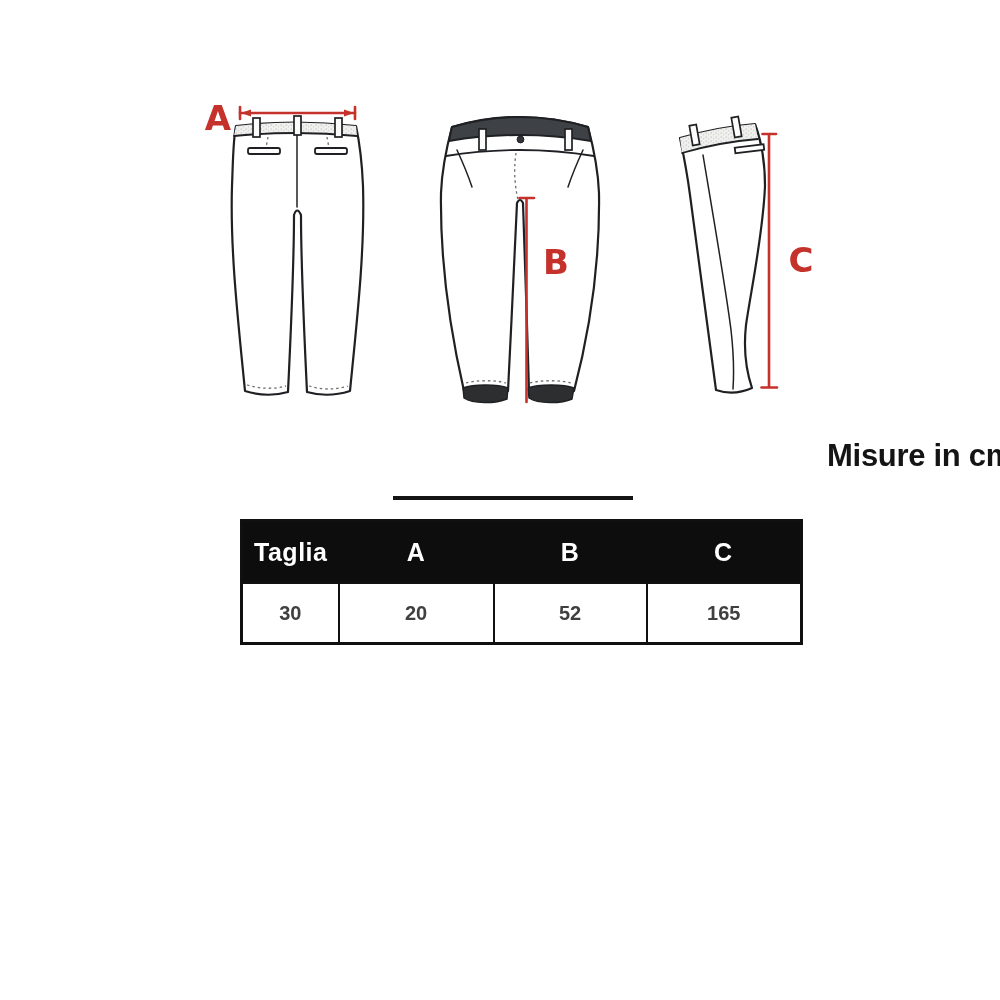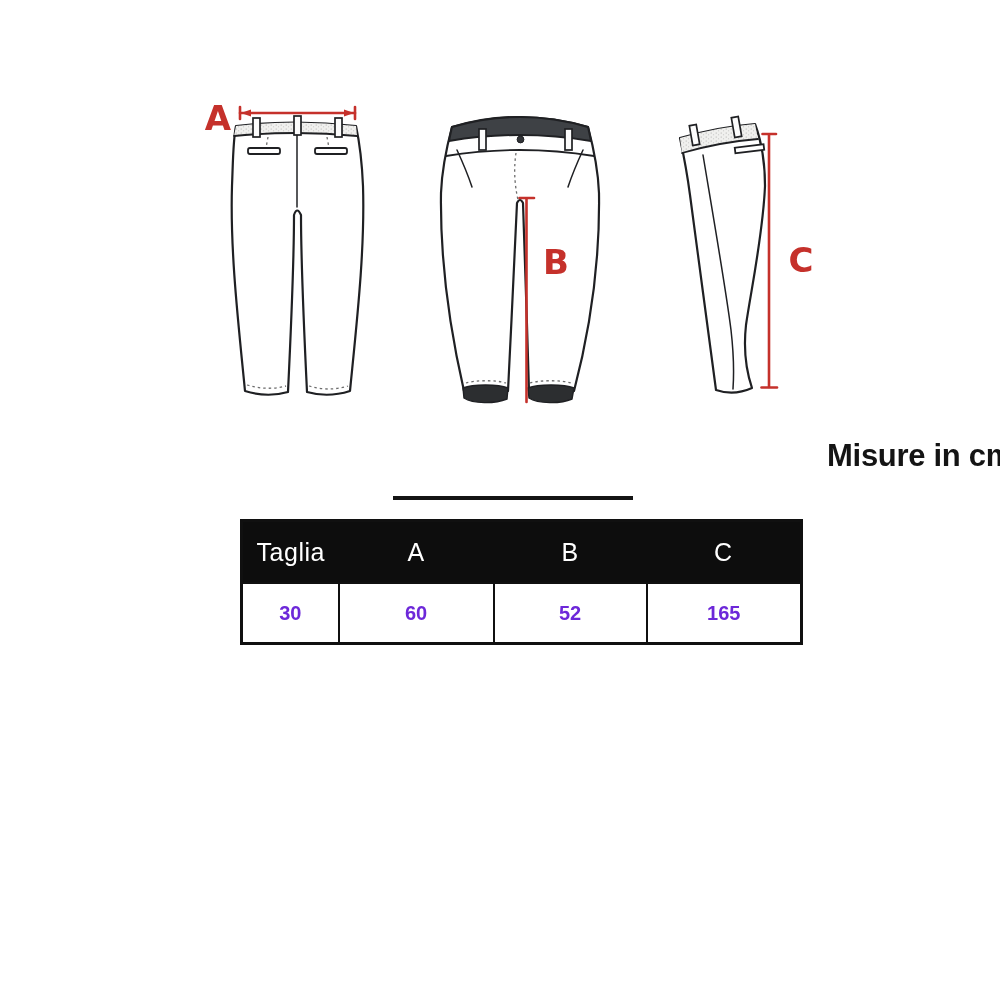--- a/index.html
+++ b/index.html
@@ -37,26 +37,26 @@
   .title-underline{width:240px;height:3.5px;background:#141414;margin:25px auto 0;}
 
   
   table.size-table{
     position:absolute;left:240px;top:519px;width:560px;
     border-collapse:collapse;table-layout:fixed;
     border:3px solid var(--table-border);
   }
   table.size-table th{
     background:var(--table-header-bg);color:var(--table-header-text);
-    font-size:25px;font-weight:400;height:58px;
+    font-size:25px;font-weight:700;height:58px;
     letter-spacing:0.5px;
   }
   table.size-table td{
     border:2px solid var(--table-border);
-    font-size:20px;font-weight:700;color:#6d28d9;
+    font-size:20px;font-weight:700;color:#404040;
     height:56px;text-align:center;background:#fff;
   }
 </style>
 </head>
 <body>
 
 <div class="canvas">
 
   <svg class="diagram" style="left:200px;top:90px;width:185px;height:315px" viewBox="200 90 185 315">
     <defs>
@@ -184,20 +184,20 @@
       <tr>
         <th>Taglia</th>
         <th>A</th>
         <th>B</th>
         <th>C</th>
       </tr>
     </thead>
     <tbody>
       <tr>
         <td>30</td>
-        <td>60</td>
+        <td>20</td>
         <td>52</td>
         <td>165</td>
       </tr>
     </tbody>
   </table>
 
 </div>
 
 </body></html>

